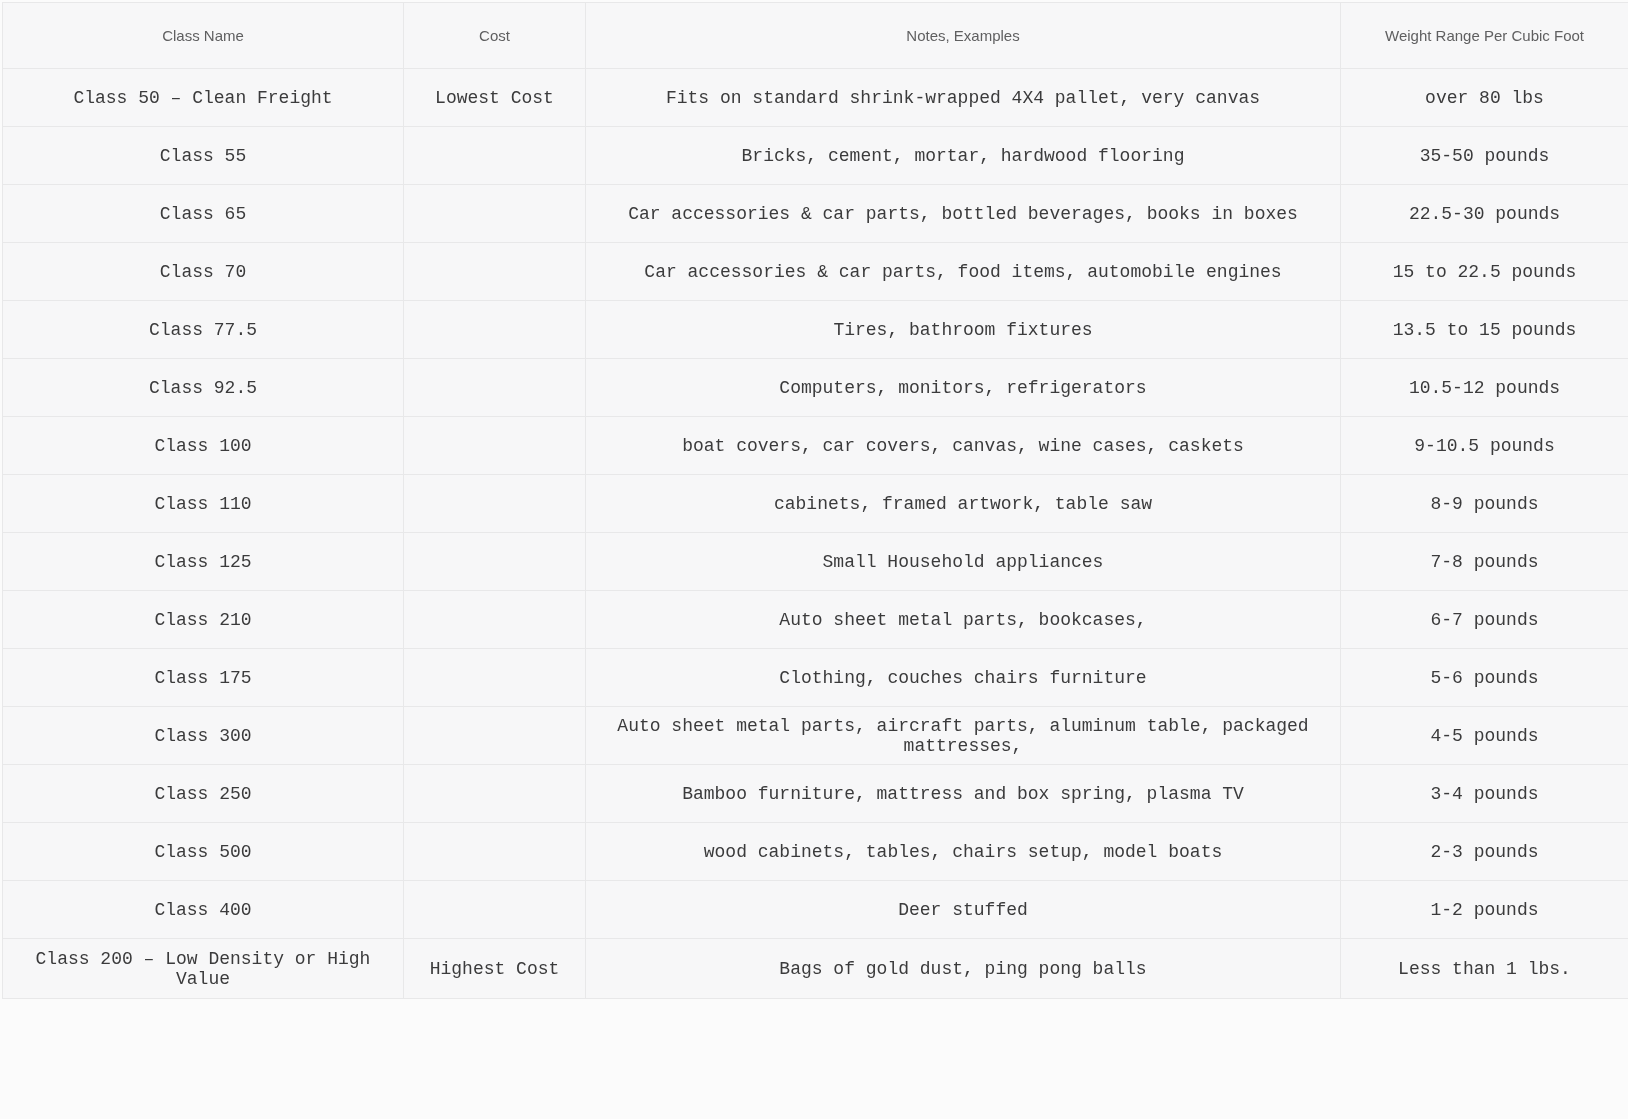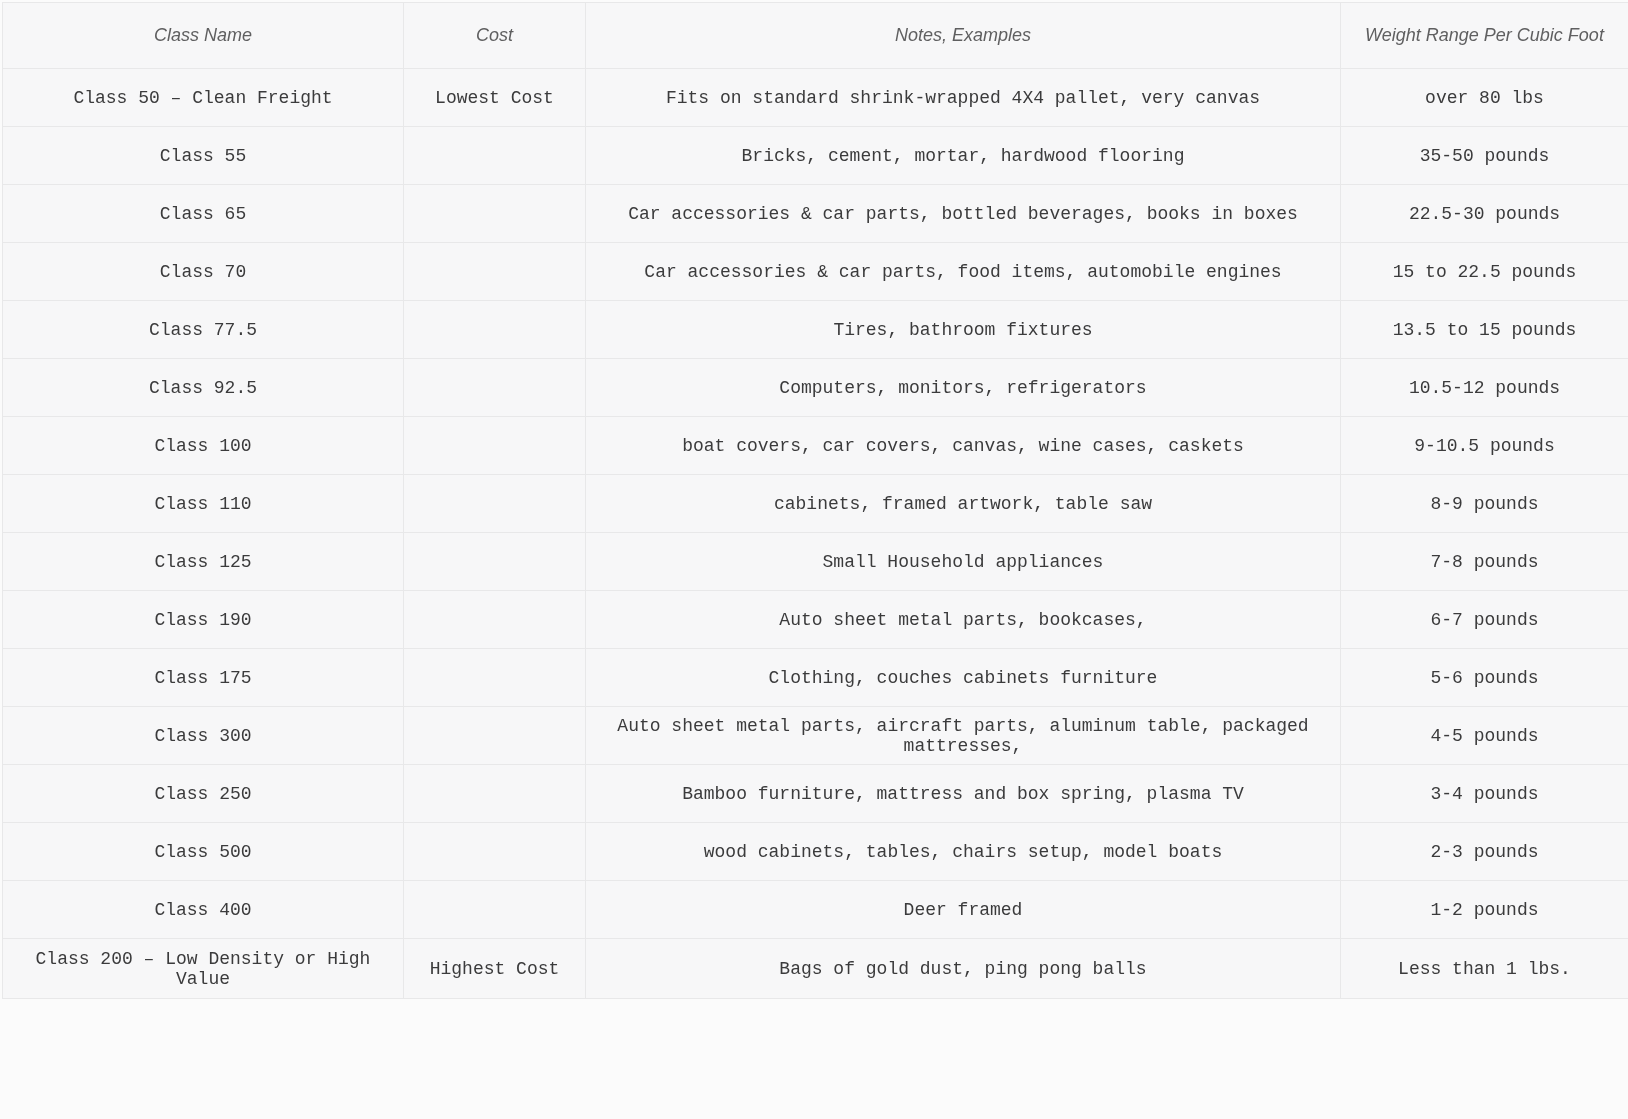--- a/index.html
+++ b/index.html
@@ -33,23 +33,22 @@
   }
   .freight-table tbody tr {
     height: 58px;
     font-family: Liberation Mono, monospace;
   }
   .freight-table tbody tr:last-child {
     height: 60px;
   }
   .freight-table th {
     color: #5f5f60;
-    font-size: 18px;
+    font-size: 15px;
     font-weight: 400;
-    font-style: italic;
   }
   .freight-table td {
     color: #3b3b3c;
     font-size: 18px;
     font-weight: 400;
   }
   .col-class  { width: 401px; }
   .col-cost   { width: 182px; }
   .col-notes  { width: 755px; }
   .col-weight { width: 288px; }
@@ -132,30 +131,30 @@
   </tr>
 
   <tr>
     <td>Class 125</td>
     <td></td>
     <td>Small Household appliances</td>
     <td>7-8 pounds</td>
   </tr>
 
   <tr>
-    <td>Class 190</td>
+    <td>Class 210</td>
     <td></td>
     <td>Auto sheet metal parts, bookcases,</td>
     <td>6-7 pounds</td>
   </tr>
 
   <tr>
     <td>Class 175</td>
     <td></td>
-    <td>Clothing, couches cabinets furniture</td>
+    <td>Clothing, couches chairs furniture</td>
     <td>5-6 pounds</td>
   </tr>
 
   <tr>
     <td>Class 300</td>
     <td></td>
     <td>Auto sheet metal parts, aircraft parts, aluminum table, packaged mattresses,</td>
     <td>4-5 pounds</td>
   </tr>
 
@@ -169,21 +168,21 @@
   <tr>
     <td>Class 500</td>
     <td></td>
     <td>wood cabinets, tables, chairs setup, model boats</td>
     <td>2-3 pounds</td>
   </tr>
 
   <tr>
     <td>Class 400</td>
     <td></td>
-    <td>Deer framed</td>
+    <td>Deer stuffed</td>
     <td>1-2 pounds</td>
   </tr>
 
   <tr>
     <td>Class 200 – Low Density or High Value</td>
     <td>Highest Cost</td>
     <td>Bags of gold dust, ping pong balls</td>
     <td>Less than 1 lbs.</td>
   </tr>
 </tbody>

